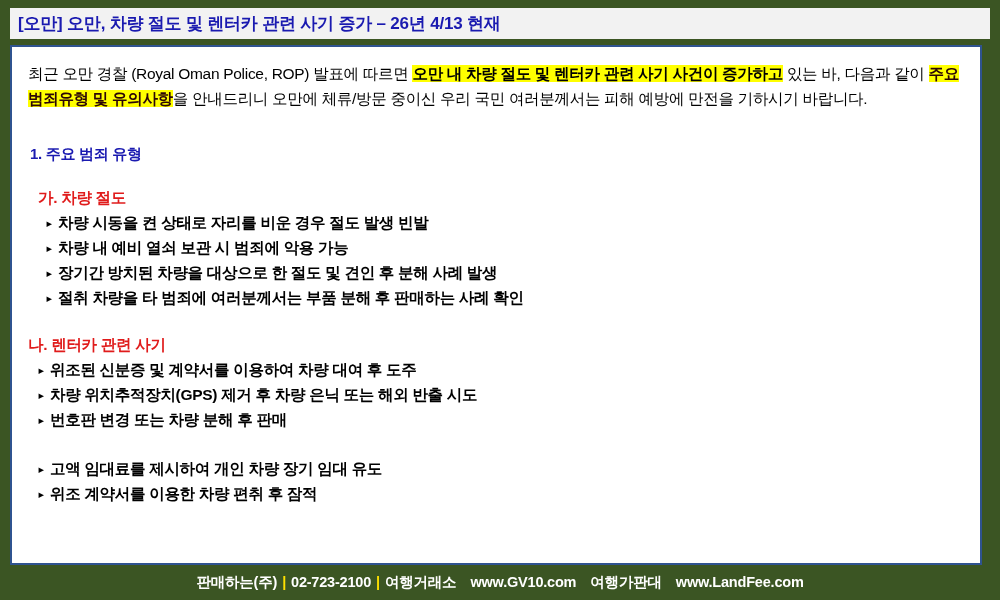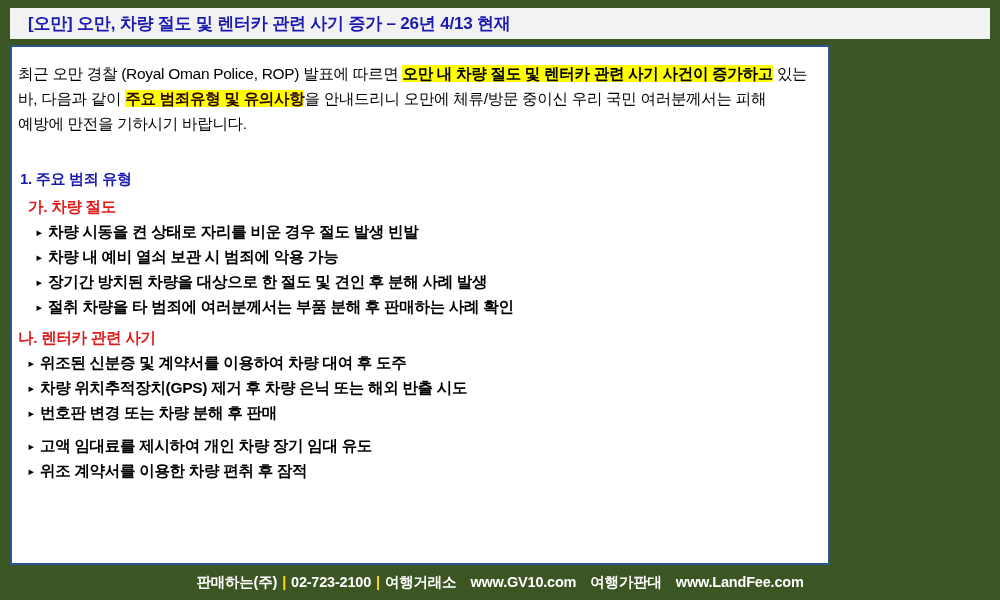--- a/index.html
+++ b/index.html
@@ -24,40 +24,40 @@
   #title-bar {
     position: absolute;
     left: 10px;
     top: 8px;
     width: 980px;
     height: 31px;
     background: #f2f2f2;
     display: flex;
     align-items: center;
     box-sizing: border-box;
-    padding-left: 18px;
+    padding-left: 8px;
   }
   #title-text {
     color: #1a1ab0;
     font-size: 17px;
     font-weight: bold;
     letter-spacing: -0.2px;
     white-space: nowrap;
   }
   
   #content-card {
     position: absolute;
     left: 10px;
     top: 45px;
-    width: 820px;
+    width: 972px;
     height: 520px;
     background: #ffffff;
     border: 2px solid #2f5390;
     box-sizing: border-box;
-    padding: 14px 18px 0 6px;
+    padding: 14px 18px 0 16px;
     overflow: hidden;
   }
   
   #intro-paragraph {
     font-size: 15.5px;
     color: #000;
     line-height: 25px;
     letter-spacing: -0.3px;
     margin: 0 0 2px 0;
     word-break: keep-all;
@@ -81,21 +81,21 @@
   }
   
   .sub-heading {
     color: #e01b1b;
     font-size: 15.5px;
     font-weight: bold;
     letter-spacing: -0.3px;
     margin: 0 0 2px 0;
   }
   .sub-block {
-    margin-top: 8px;
+    margin-top: 24px;
   }
   .sub-block.indent-a .sub-heading {
     padding-left: 10px;
   }
   .sub-block.indent-a .bullet-list {
     padding-left: 12px;
   }
   
   .bullet-list {
     list-style: none;

